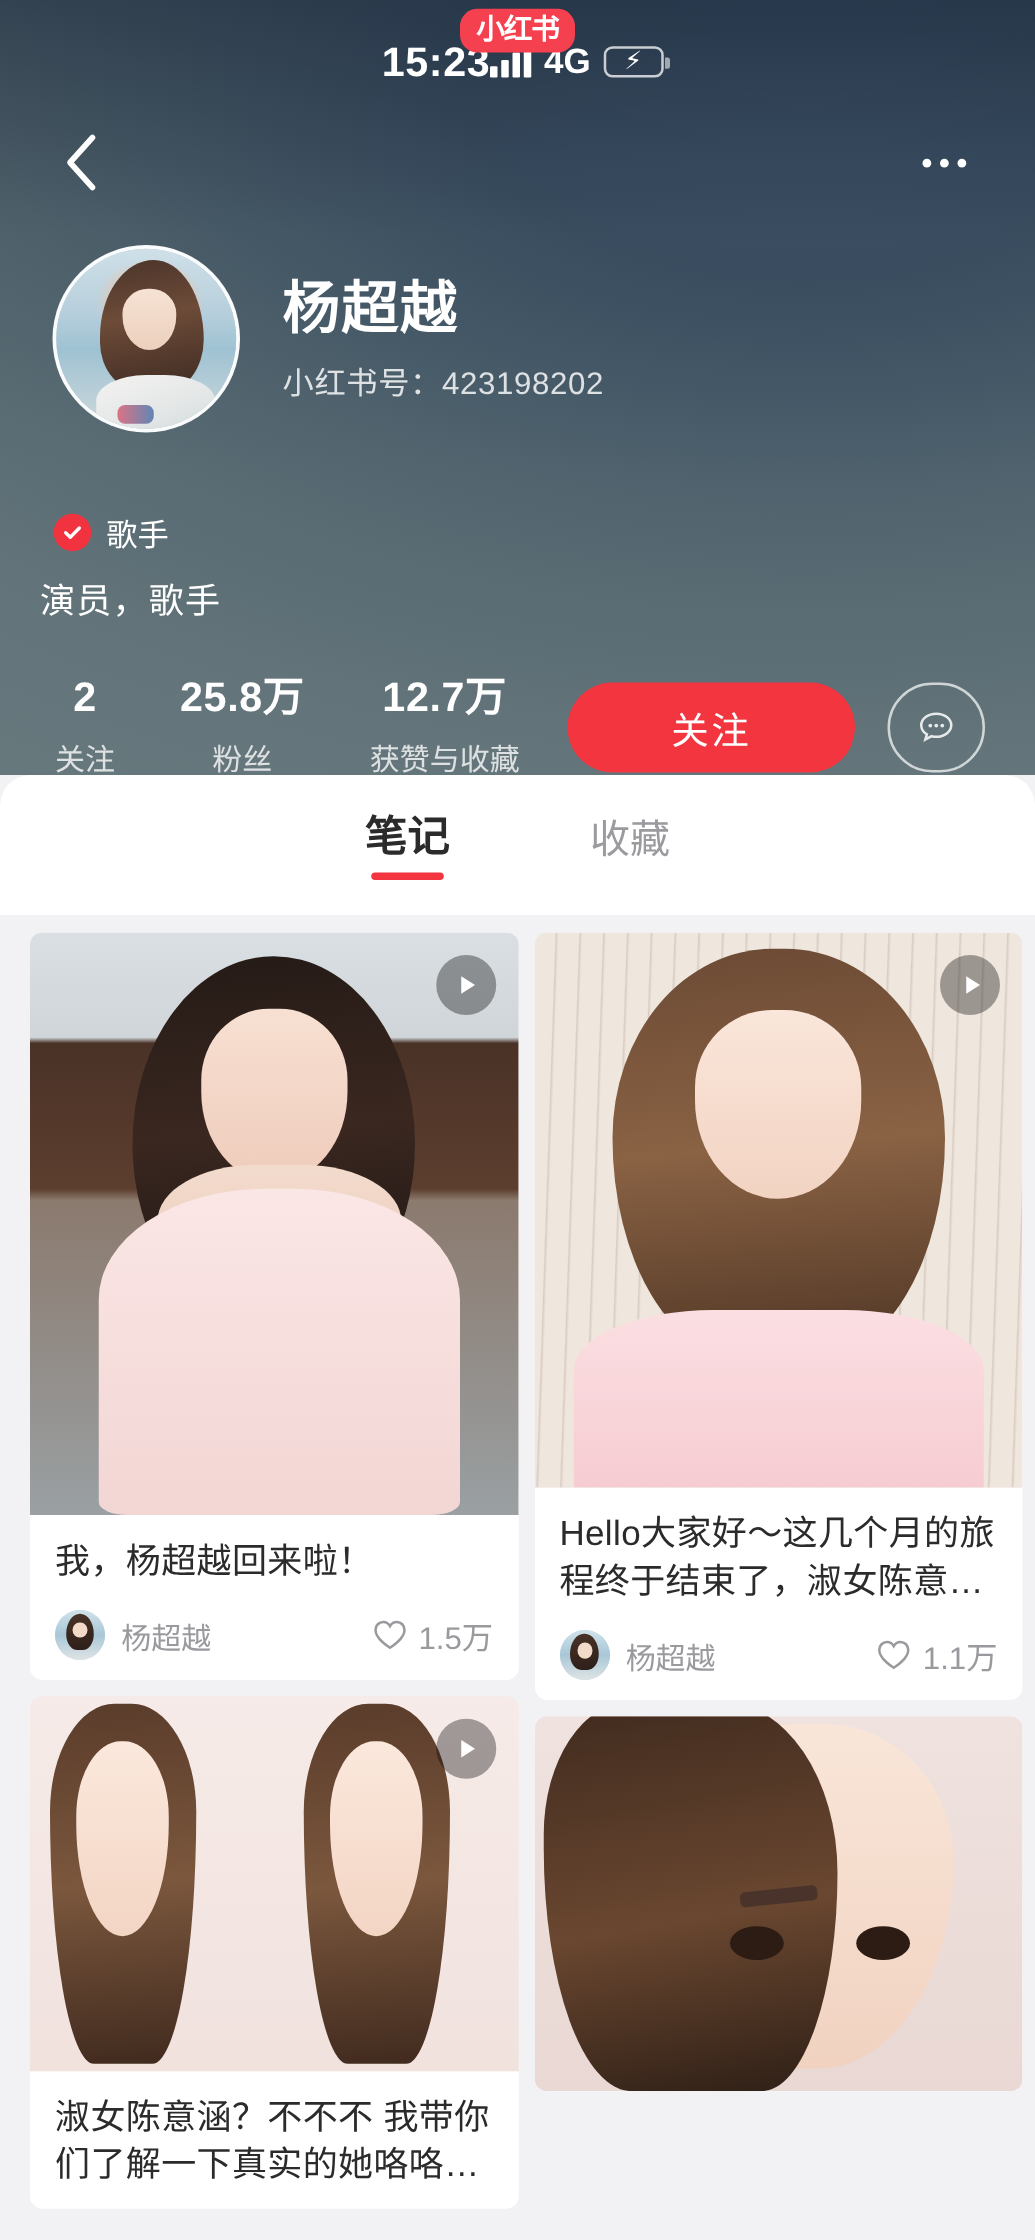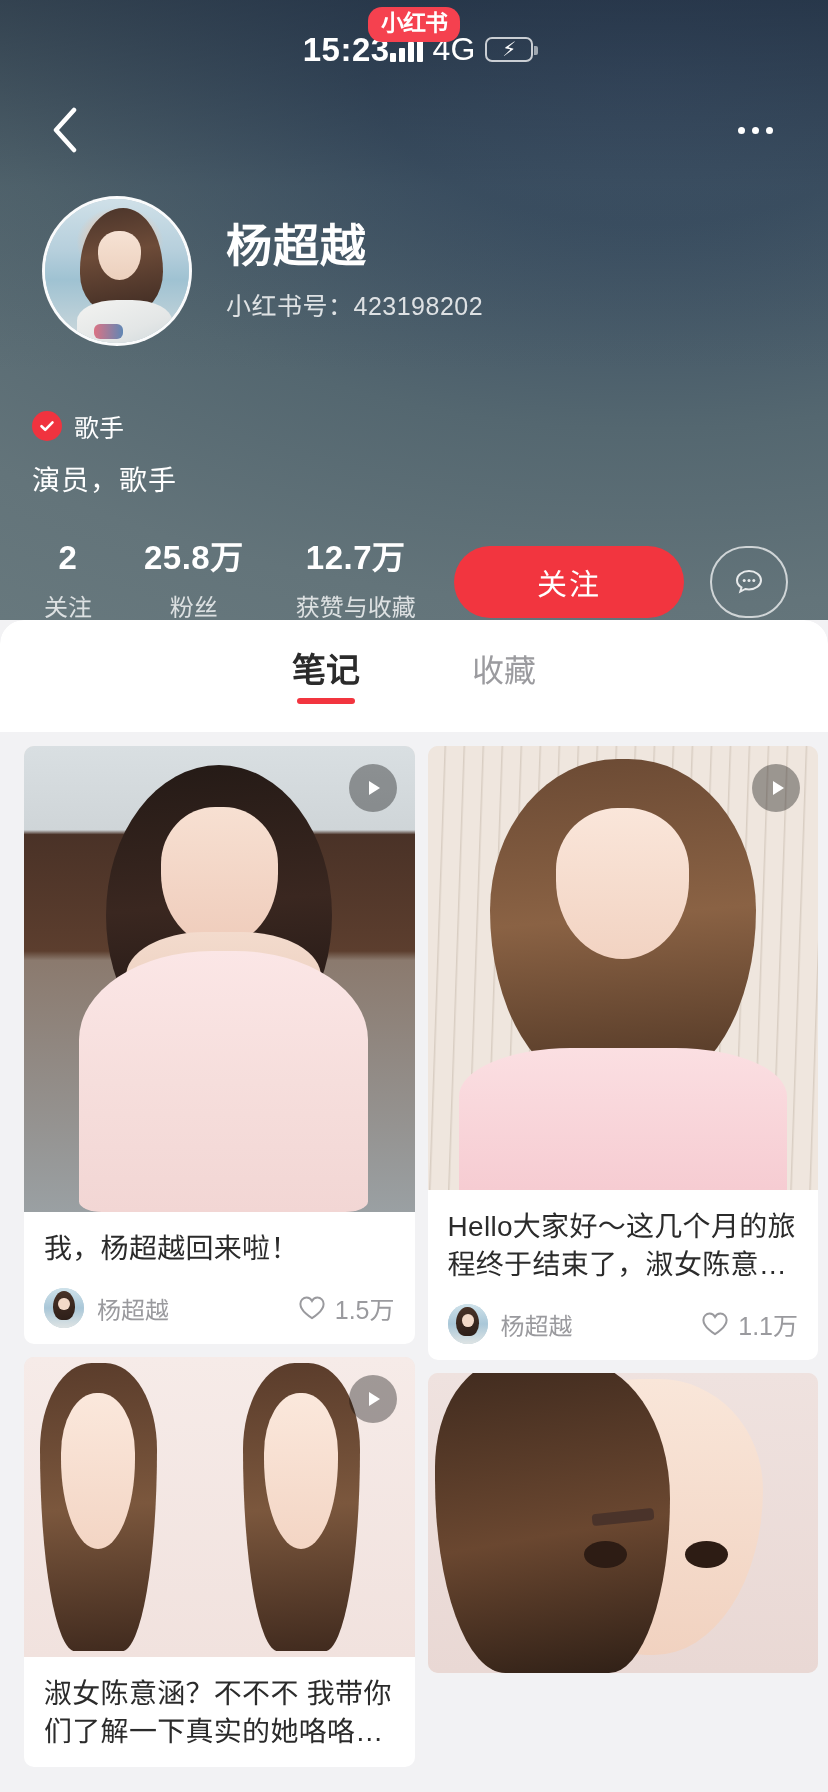--- a/index.html
+++ b/index.html
@@ -72,21 +72,21 @@
     align-items: center;
     gap: 10px;
     padding-top: 6px;
   }
   .signal-bars { display: flex; align-items: flex-end; gap: 3px; height: 26px; }
   .signal-bars i { width: 6px; background: #fff; border-radius: 1px; display: block; }
   .signal-bars i:nth-child(1) { height: 9px; }
   .signal-bars i:nth-child(2) { height: 14px; }
   .signal-bars i:nth-child(3) { height: 20px; }
   .signal-bars i:nth-child(4) { height: 26px; }
-  .net-label { font-size: 32px; font-weight: 400; color: #fff; line-height: 1; }
+  .net-label { font-size: 28px; font-weight: 700; color: #fff; line-height: 1; }
   .battery {
     position: relative;
     width: 48px; height: 25px;
     border: 2.5px solid rgba(255,255,255,0.75);
     border-radius: 7px;
     padding: 2px;
   }
   .battery::after {
     content: "";
     position: absolute;
@@ -207,20 +207,21 @@
   }
 
   
   .verify-row {
     position: relative;
     display: flex;
     align-items: center;
     gap: 12px;
     padding: 62px 0 0 32px;
     z-index: 5;
+    margin-left: 11px;
   }
   .verify-badge {
     width: 30px; height: 30px;
     border-radius: 50%;
     background: #f0333f;
     display: flex;
     align-items: center;
     justify-content: center;
     flex: none;
   }

